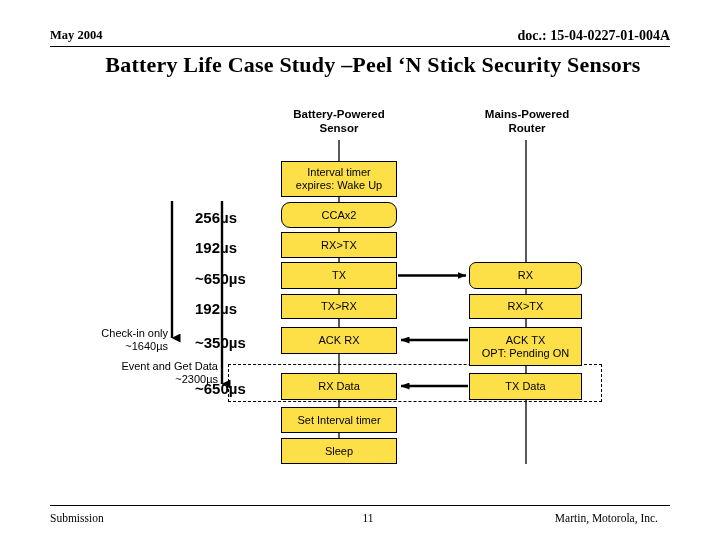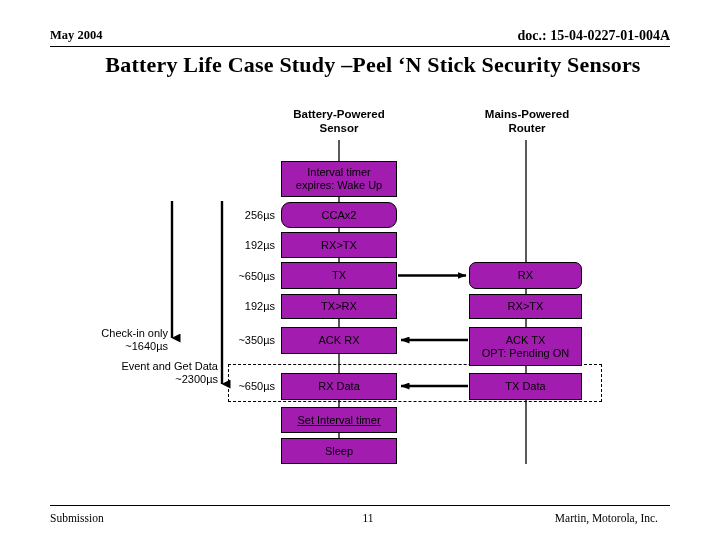--- a/index.html
+++ b/index.html
@@ -72,38 +72,38 @@
     color: #000;
     line-height: 14px;
   }
   #heading-sensor { left: 271px; top: 101px; width: 136px; }
   #heading-router { left: 459px; top: 101px; width: 136px; }
 
   .proc-box {
     position: absolute;
     box-sizing: border-box;
     border: 1.3px solid #000;
-    background: #a21caf;
+    background: #fde047;
     display: flex;
     align-items: center;
     justify-content: center;
     text-align: center;
     font-size: 11px;
     color: #000;
     line-height: 13px;
     z-index: 3;
   }
 
   .time-label {
     position: absolute;
-    text-align: right;
-    font-size: 11px;
+    font-size: 15px;
     color: #000;
     white-space: nowrap;
     z-index: 3;
+    font-weight: bold;
   }
 
   .span-label {
     position: absolute;
     text-align: right;
     font-size: 11px;
     color: #000;
     line-height: 13px;
     z-index: 3;
   }
@@ -215,21 +215,21 @@
   </div>
   <div class="proc-box" style="left:281px; top:288px; width:116px; height:25px;">
     <span>TX&gt;RX</span>
   </div>
   <div class="proc-box" style="left:281px; top:321px; width:116px; height:27px;">
     <span>ACK RX</span>
   </div>
   <div class="proc-box" style="left:281px; top:367px; width:116px; height:27px; z-index:4;text-align:right;">
     <span>RX Data</span>
   </div>
-  <div class="proc-box" style="left:281px; top:401px; width:116px; height:26px;text-decoration:underline;">
+  <div class="proc-box" style="left:281px; top:401px; width:116px; height:26px;">
     <span>Set Interval timer</span>
   </div>
   <div class="proc-box" style="left:281px; top:432px; width:116px; height:26px;">
     <span>Sleep</span>
   </div>
 
   <div class="proc-box" style="left:469px; top:256px; width:113px; height:27px;border-radius:7px;">
     <span>RX</span>
   </div>
   <div class="proc-box" style="left:469px; top:288px; width:113px; height:25px;">

